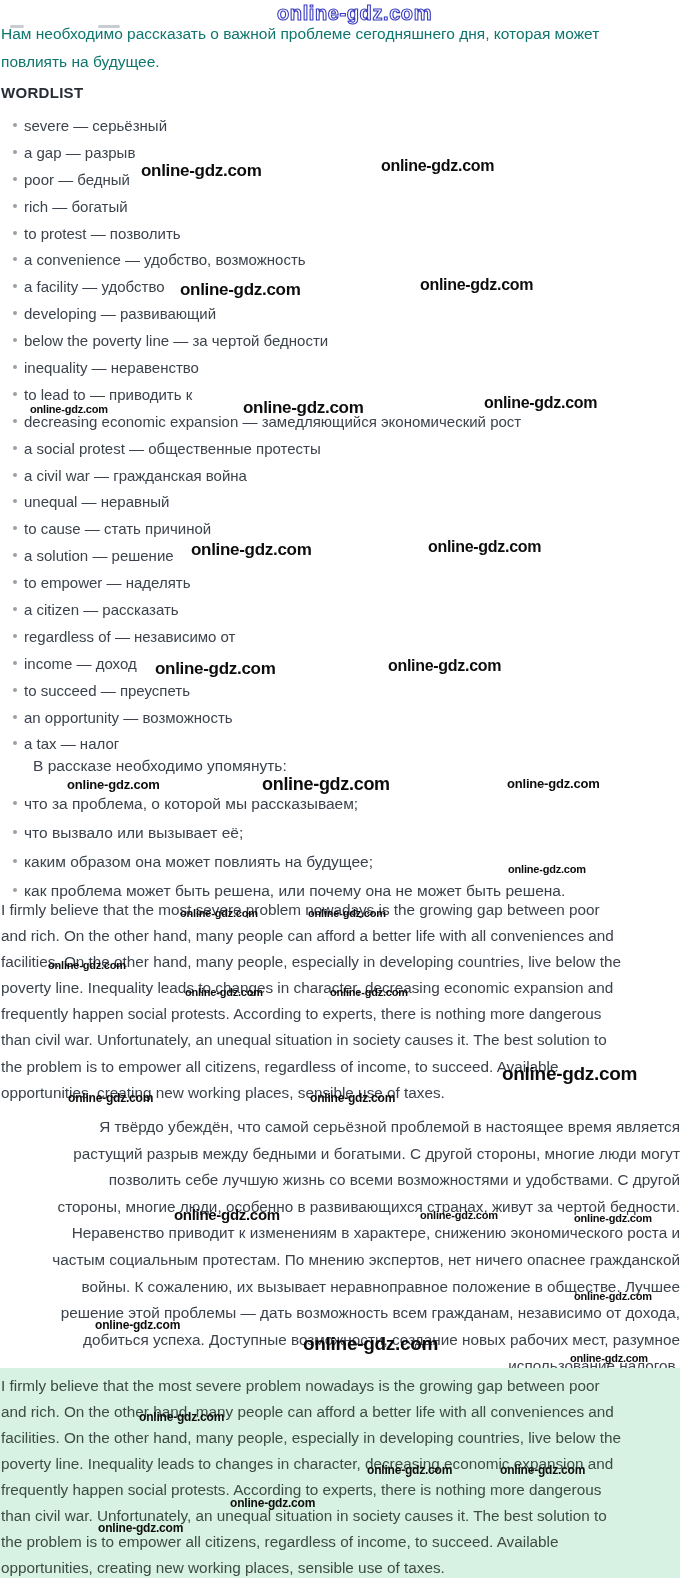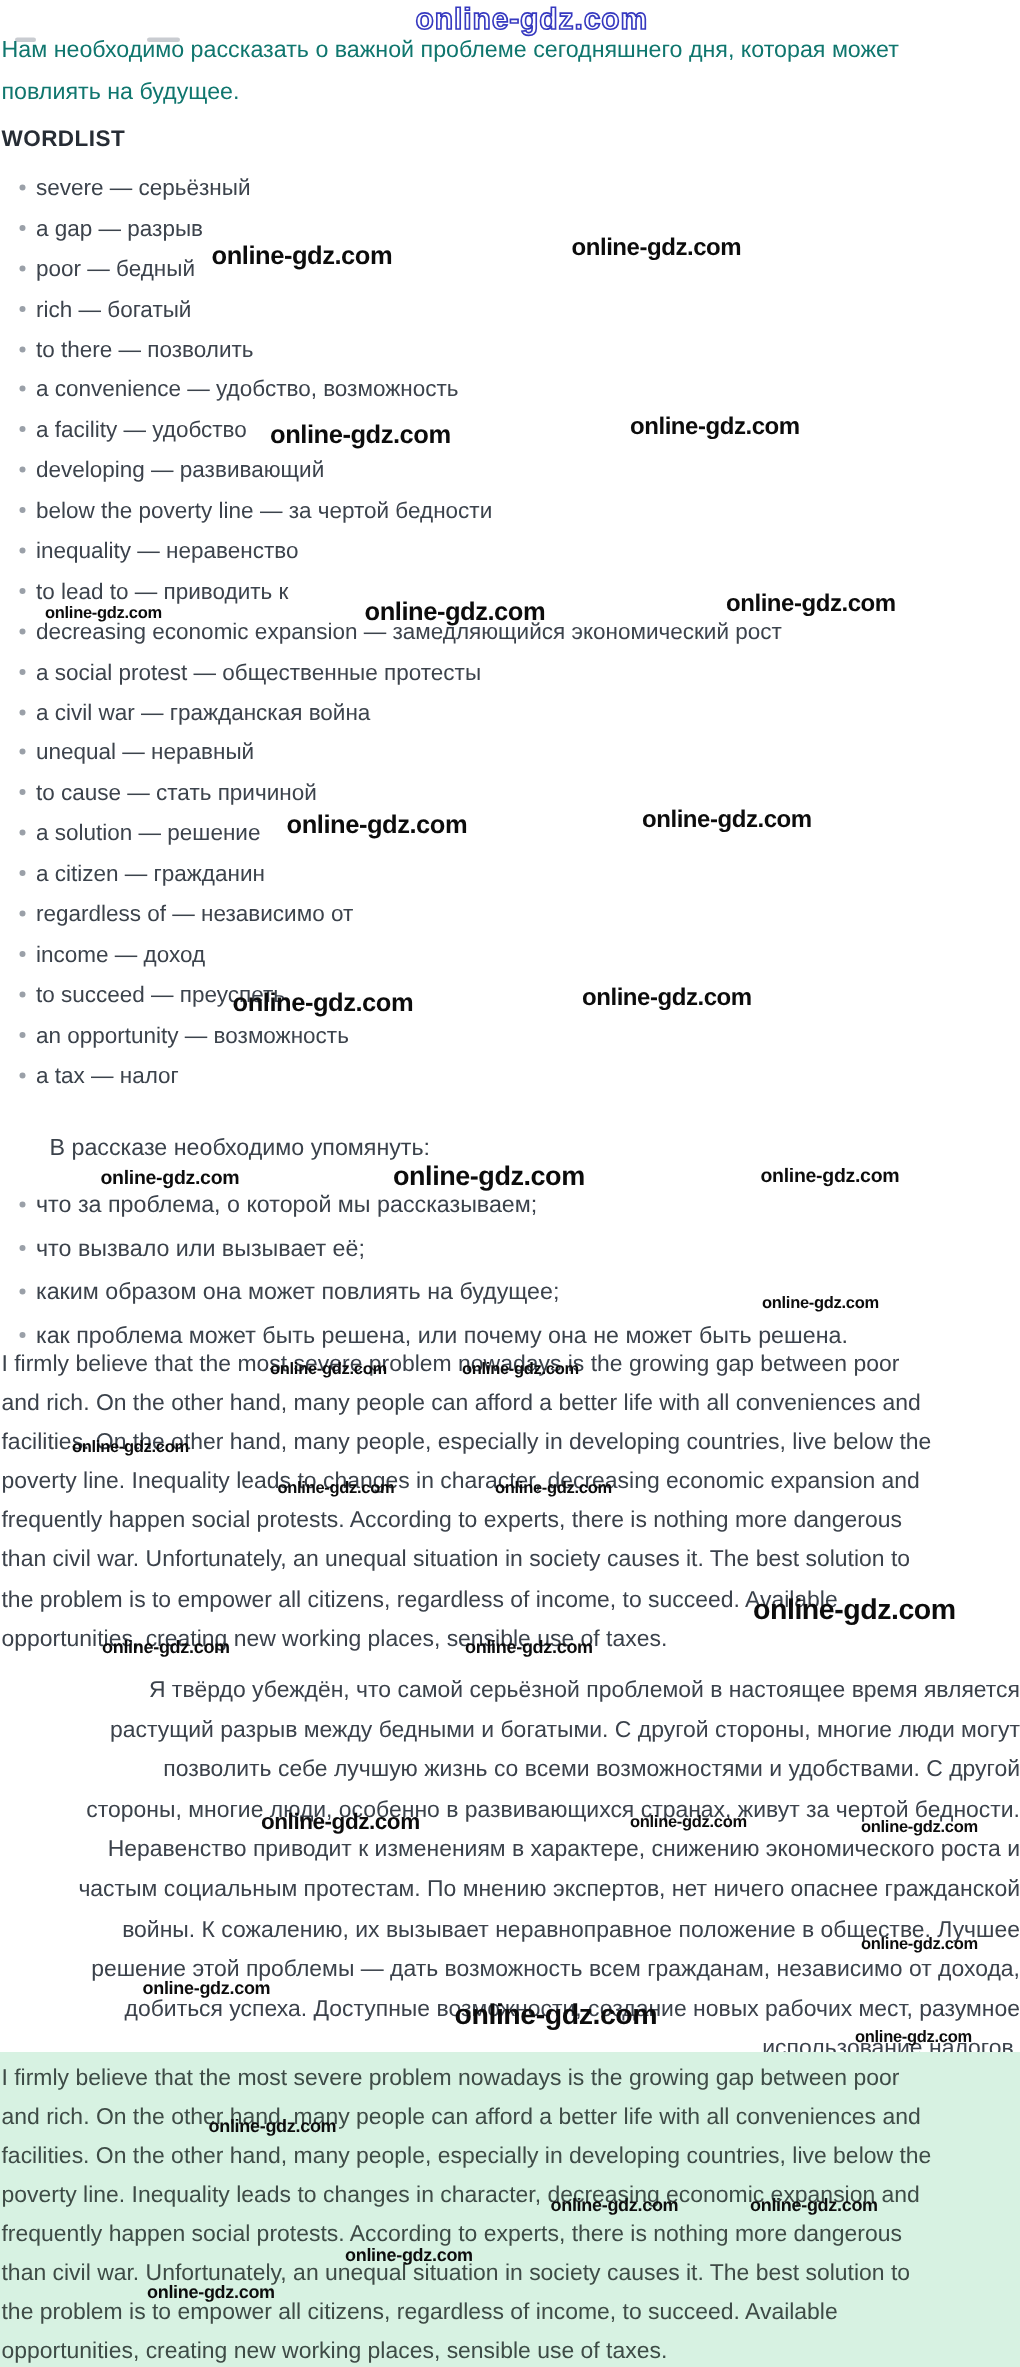--- a/index.html
+++ b/index.html
@@ -89,21 +89,21 @@
       <li>
         <span>a gap — разрыв</span>
       </li>
       <li>
         <span>poor — бедный</span>
       </li>
       <li>
         <span>rich — богатый</span>
       </li>
       <li>
-        <span>to there — позволить</span>
+        <span>to protest — позволить</span>
       </li>
       <li>
         <span>a convenience — удобство, возможность</span>
       </li>
       <li>
         <span>a facility — удобство</span>
       </li>
       <li>
         <span>developing — развивающий</span>
       </li>
@@ -128,21 +128,24 @@
       <li>
         <span>unequal — неравный</span>
       </li>
       <li>
         <span>to cause — стать причиной</span>
       </li>
       <li>
         <span>a solution — решение</span>
       </li>
       <li>
-        <span>a citizen — гражданин</span>
+        <span>to empower — наделять</span>
+      </li>
+      <li>
+        <span>a citizen — рассказать</span>
       </li>
       <li>
         <span>regardless of — независимо от</span>
       </li>
       <li>
         <span>income — доход</span>
       </li>
       <li>
         <span>to succeed — преуспеть</span>
       </li>

